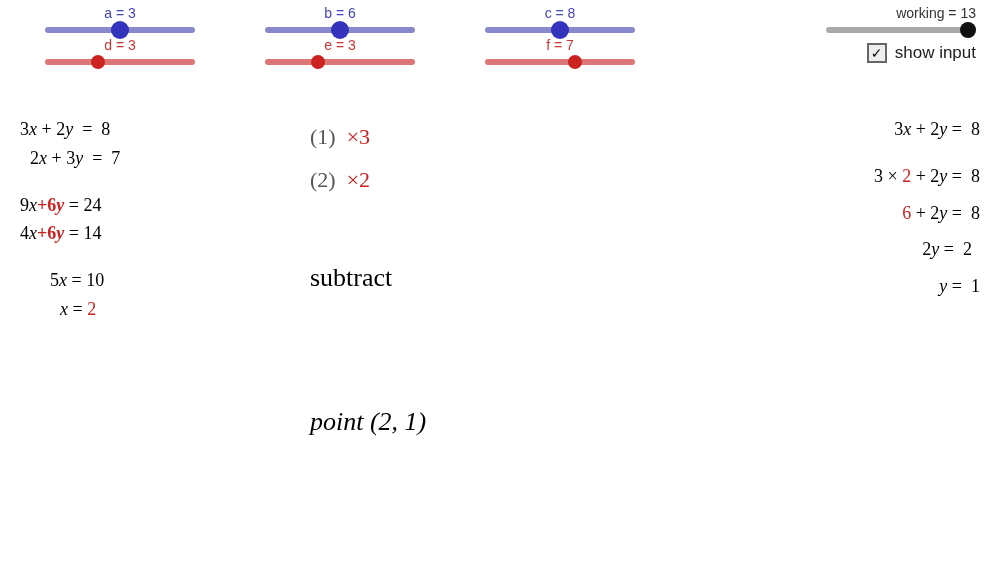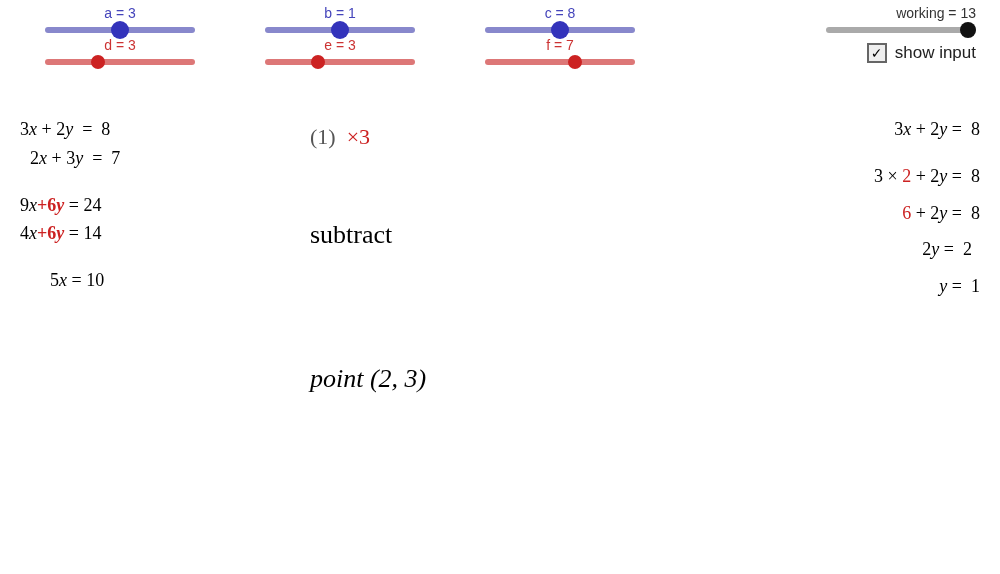--- a/index.html
+++ b/index.html
@@ -156,21 +156,21 @@
     <div class="track track-blue">
       <div class="thumb thumb-blue"></div>
     </div>
     <span class="lbl lbl-red">d = 3</span>
     <div class="track track-red">
       <div class="thumb thumb-red"></div>
     </div>
   </div>
 
   <div class="slider-col" style="margin-left:20px;">
-    <span class="lbl lbl-blue">b = 1</span>
+    <span class="lbl lbl-blue">b = 6</span>
     <div class="track track-blue">
       <div class="thumb thumb-blue"></div>
     </div>
     <span class="lbl lbl-red">e = 3</span>
     <div class="track track-red">
       <div class="thumb thumb-red"></div>
     </div>
   </div>
 
   <div class="slider-col" style="margin-left:20px;">
@@ -211,33 +211,39 @@
     <div class="math subsection">
       9<span class="it">x</span><span class="r bold">+6<span class="it">y</span></span> = 24
     </div>
     <div class="math">
       4<span class="it">x</span><span class="r bold">+6<span class="it">y</span></span> = 14
     </div>
 
     <div class="math subsection" style="padding-left:30px;">
       5<span class="it">x</span> = 10
     </div>
+    <div class="math" style="padding-left:40px;">
+      <span class="it">x</span> = <span class="r">2</span>
+    </div>
   </div>
 
   <div class="col-mid">
     <div class="math" style="font-size:22px; color:#555; margin-top:4px;">
       (1) &nbsp;<span class="r" style="font-size:22px;">×3</span>
     </div>
+    <div class="math" style="font-size:22px; color:#555; margin-top:8px;">
+      (2) &nbsp;<span class="r" style="font-size:22px;">×2</span>
+    </div>
 
     <div class="math subsection" style="margin-top:60px; font-size:26px;">
       subtract
     </div>
 
     <div class="math" style="font-style:italic; font-size:26px; margin-top:102px;">
-      point (2, 3)
+      point (2, 1)
     </div>
   </div>
 
   <div class="col-right">
     <div class="math" style="text-align:right; padding-right:20px;">
       3<span class="it">x</span> + 2<span class="it">y</span> = &nbsp;8
     </div>
     <div class="math subsection" style="text-align:right; padding-right:20px;">
       3 × <span class="r">2</span> + 2<span class="it">y</span> = &nbsp;8
     </div>

